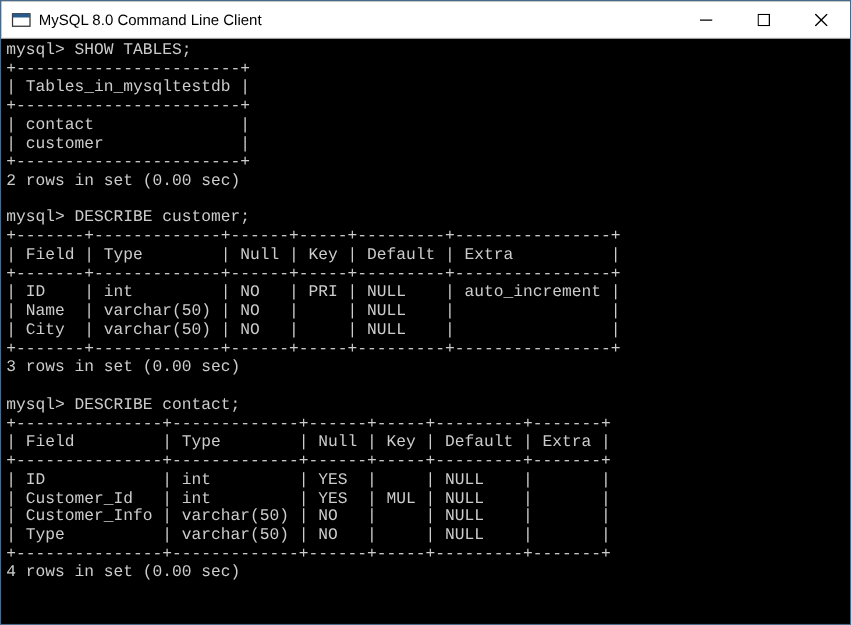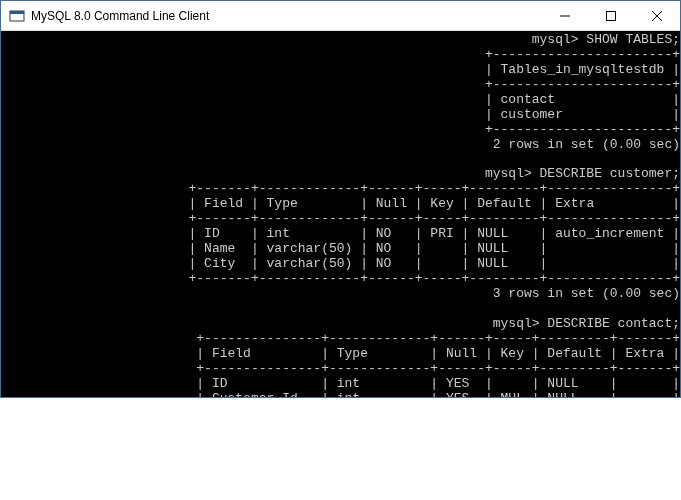--- a/index.html
+++ b/index.html
@@ -9,21 +9,21 @@
     }
     body {
       font-family: "Segoe UI", Tahoma, sans-serif;
       background: #fff;
       width: 681px;
       height: 500px;
       overflow: hidden;
     }
     .window {
       width: 681px;
-      height: 398px;
+      height: 500px;
       border: 1px solid #4a6a8a;
       display: flex;
       flex-direction: column;
       background: #000;
     }
     .titlebar {
       height: 30px;
       background: #fff;
       display: flex;
       align-items: center;
@@ -58,25 +58,24 @@
       color: #000;
       cursor: pointer;
     }
     .terminal {
       flex: 1;
       background: #000;
       color: #ccc;
       font-family: "Consolas", "Courier New", monospace;
       font-size: 13px;
       line-height: 1.15;
-      padding: 2px 0 2px 20px;
+      padding: 2px 0 2px 4px;
       white-space: pre;
       overflow-y: scroll;
       position: relative;
-      text-align: right;
     }
     .terminal::-webkit-scrollbar {
       width: 16px;
     }
     .terminal::-webkit-scrollbar-track {
       background: #1a1a1a;
     }
     .terminal::-webkit-scrollbar-thumb {
       background: #4d4d4d;
     }

